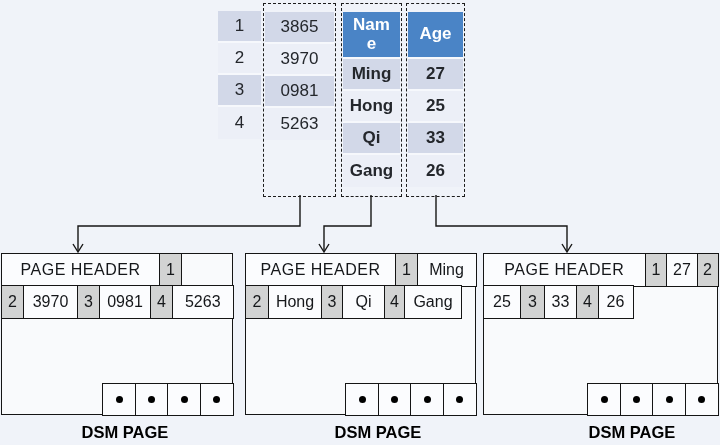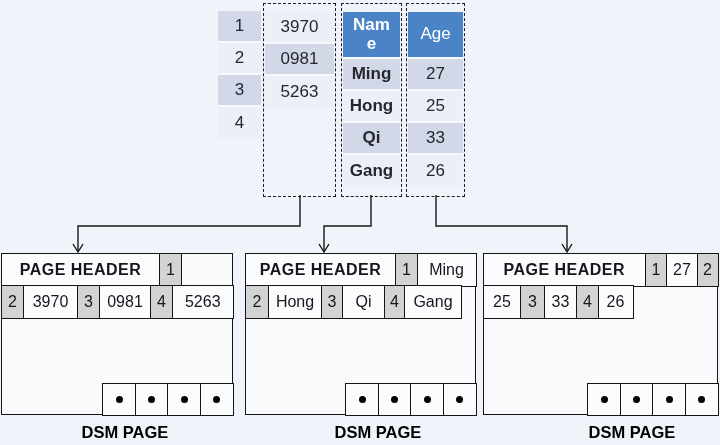--- a/index.html
+++ b/index.html
@@ -13,21 +13,21 @@
       font-size:17px;text-align:center;line-height:1.1;}
   .td{height:32px;box-sizing:border-box;border-bottom:2px solid #f6f8fc;
       display:flex;align-items:center;justify-content:center;font-size:17px;color:#24272c;}
   .td:last-child{border-bottom:none;}
   .td.dark{background:#d2d8e8;}
   .td.light{background:#eceff7;}
   .rid-col{left:218px;top:11px;width:43px;}
   .dashed-box{position:absolute;top:3px;height:194px;box-sizing:border-box;border:1.6px dashed #1c1c1c;}
   .box-ssn{left:263px;width:73px;}
   .box-name{left:341px;width:61px;font-weight:bold;}
-  .box-age{left:406px;width:59px;}
+  .box-age{left:406px;width:59px;font-weight:bold;}
   .dcol{position:absolute;top:8px;left:1px;right:1px;}
   .wrap{display:inline-block;max-width:40px;overflow-wrap:anywhere;}
 
   
   .connectors{position:absolute;left:0;top:0;pointer-events:none;}
 
   
   .page{position:absolute;top:253px;height:162px;box-sizing:border-box;
         background:#f9fafc;border:1.5px solid #151515;}
   .page-1{left:1px;width:232px;}
@@ -36,21 +36,21 @@
   .prow{position:absolute;display:flex;}
   .prow1{top:-1.5px;left:-1.5px;right:-1.5px;}
   .prow2{top:31px;left:-1.5px;}
   .prow2.full{right:-1.5px;}
   .pcell{height:34px;box-sizing:border-box;border:1.5px solid #151515;margin-left:-1.5px;
          display:flex;align-items:center;justify-content:center;
          background:#fbfcfe;font-size:16px;color:#15171a;flex:0 0 auto;}
   .pcell:first-child{margin-left:0;}
   .pcell.g{background:#d2d3d3;}
   .pcell.fx{flex:1 1 auto;}
-  .pcell.ph{letter-spacing:0.5px;font-weight:bold;}
+  .pcell.ph{letter-spacing:0.5px;}
   .dots{position:absolute;bottom:-1.5px;right:-1.5px;display:flex;}
   .dotcell{width:34px;height:33px;box-sizing:border-box;border:1.5px solid #151515;margin-left:-1.5px;
            background:#fbfcfe;display:flex;align-items:center;justify-content:center;}
   .dotcell:first-child{margin-left:0;}
   .dot{width:7px;height:7px;border-radius:50%;background:#000;}
   .plabel{position:absolute;top:423px;width:160px;text-align:center;
           font-size:16.5px;font-weight:bold;color:#000;}
   .plabel-1{left:45px;}
   .plabel-2{left:298px;}
   .plabel-3{left:552px;}
@@ -73,20 +73,21 @@
 
   <div class="col rid-col">
     <div class="td dark">1</div>
     <div class="td light">2</div>
     <div class="td dark">3</div>
     <div class="td light">4</div>
   </div>
 
   <div class="dashed-box box-ssn">
     <div class="dcol">
+      <div class="td dark">3865</div>
       <div class="td light">3970</div>
       <div class="td dark">0981</div>
       <div class="td light">5263</div>
     </div>
   </div>
 
   <div class="dashed-box box-name">
     <div class="dcol">
       <div class="th">
           <span class="wrap">Name</span>

